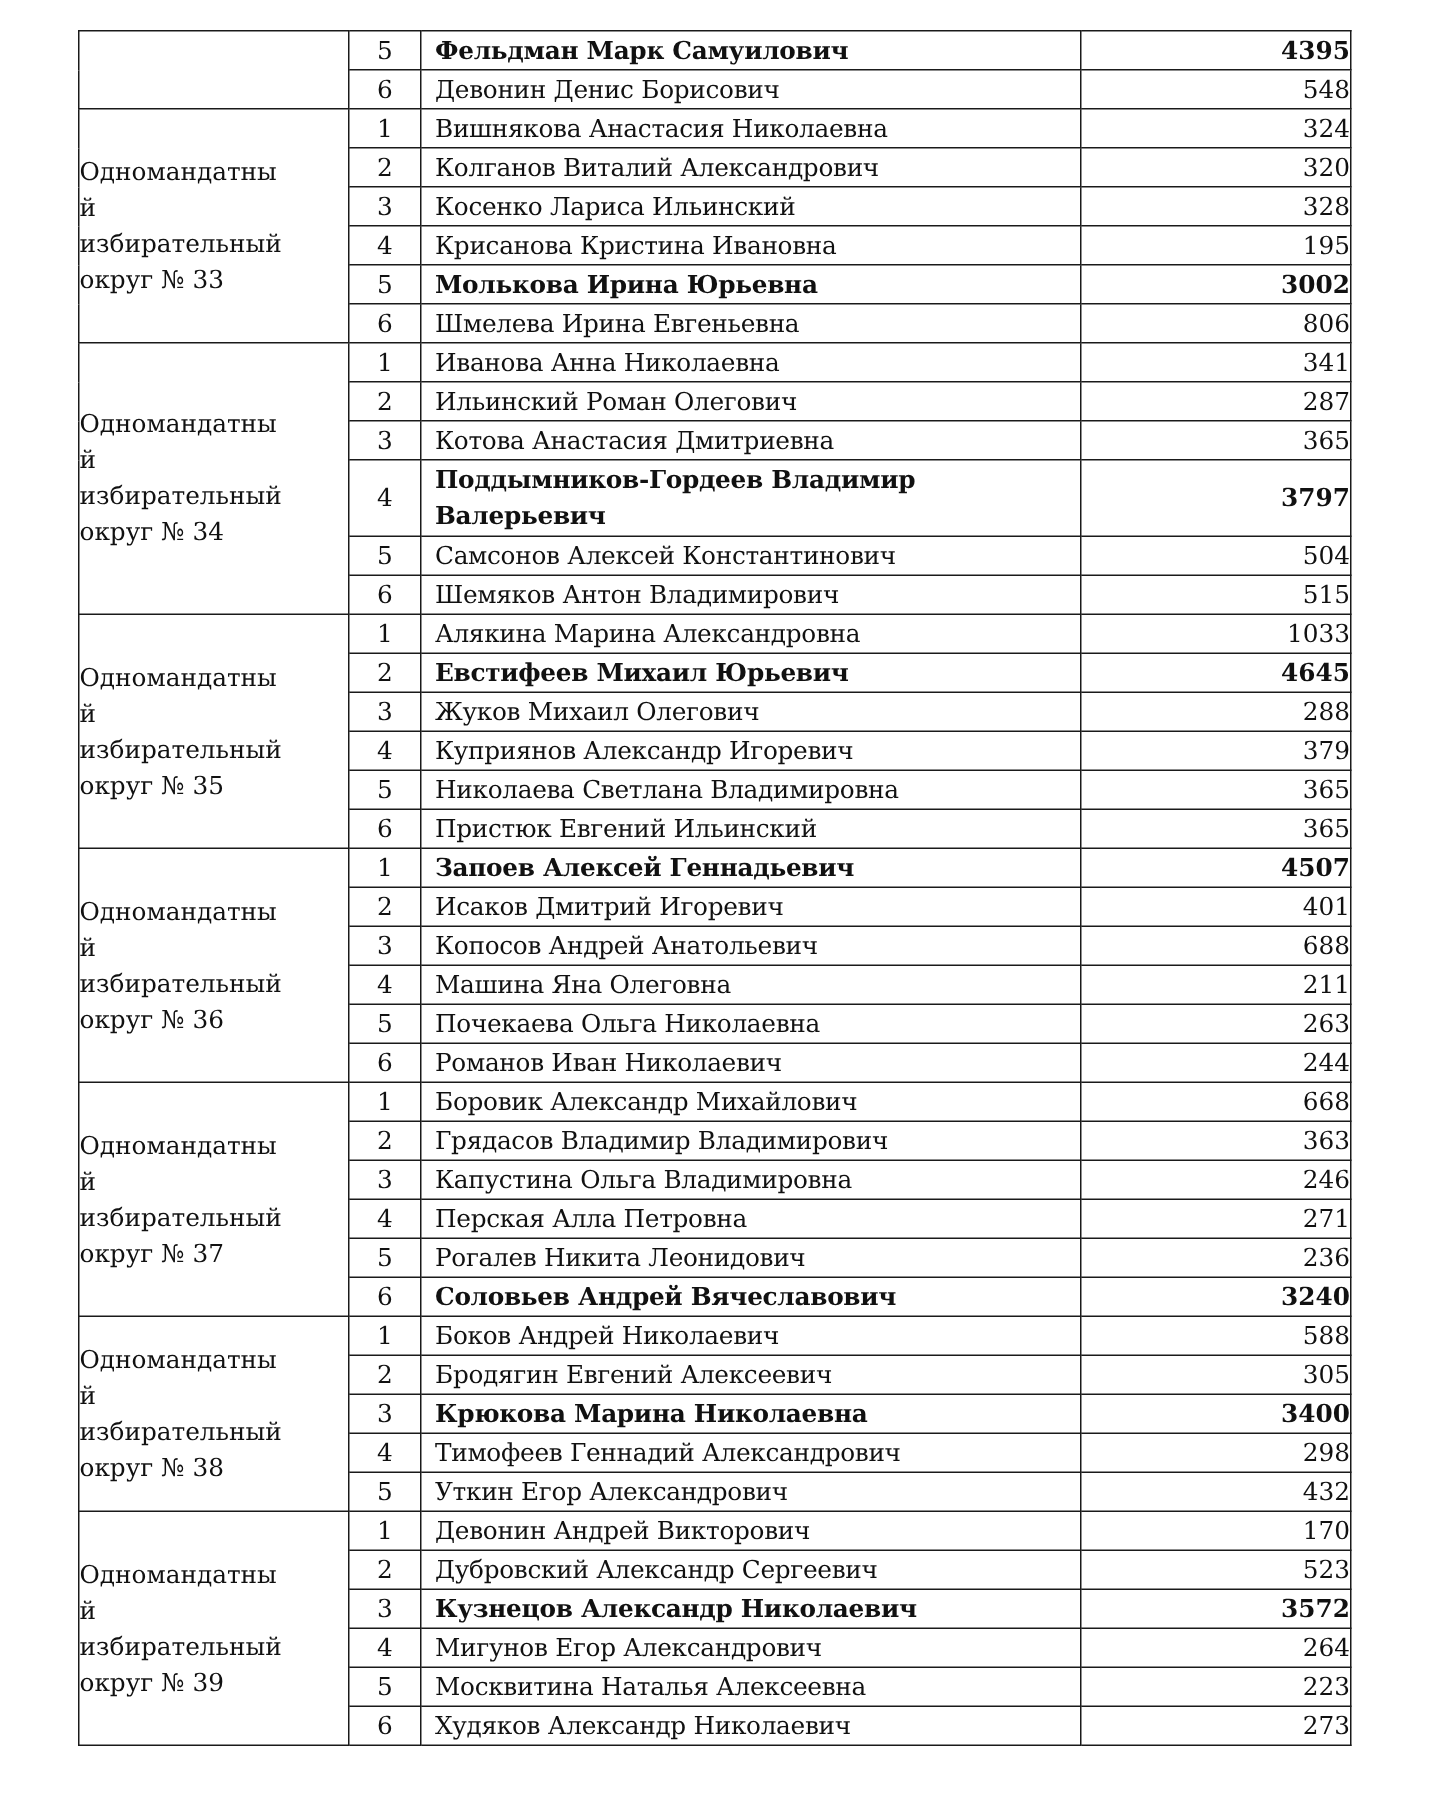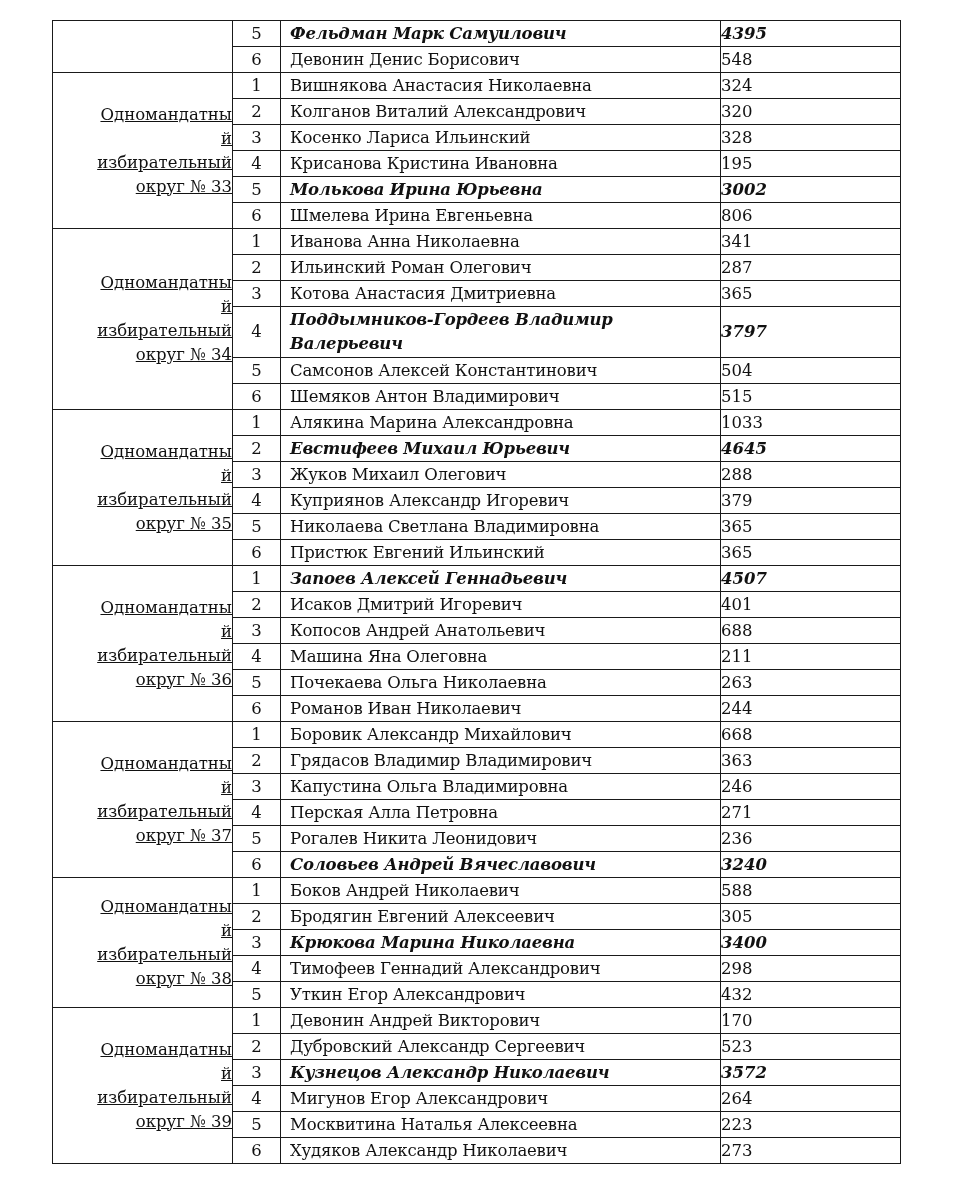--- a/index.html
+++ b/index.html
@@ -6,25 +6,25 @@
   body { width: 953px; height: 1200px; position: relative; overflow: hidden;
          font-family: "DejaVu Serif", serif; color: #111; }
   table.results { position: absolute; left: 52px; top: 20px; width: 848px;
          border-collapse: collapse; table-layout: fixed; }
   table.results td { border: 1.5px solid #1a1a1a; padding: 0; font-size: 16.5px;
          line-height: 24px; height: 25px; vertical-align: middle; }
   col.c-district { width: 180px; }
   col.c-num { width: 48px; }
   col.c-name { width: 440px; }
   col.c-votes { width: 180px; }
-  td.district { text-align: right; font-size: 17.5px; line-height: 24.5px; padding: 0 2px; text-decoration: underline; }
+  td.district { text-align: left; font-size: 17.5px; line-height: 24.5px; padding: 0 2px; }
   td.num { text-align: center; }
   td.name { padding-left: 9px !important; letter-spacing: -0.2px; }
-  td.votes { text-align: left; }
-  tr.winner td.name, tr.winner td.votes { font-weight: bold; font-style: italic; }
+  td.votes { text-align: right; }
+  tr.winner td.name, tr.winner td.votes { font-weight: bold; }
   tr.tall td { height: 50px; }
   tr.tall td.name { line-height: 24px; }
 </style>
 </head>
 <body>
 
 <table class="results">
   <colgroup>
     <col class="c-district">
       <col class="c-num">

